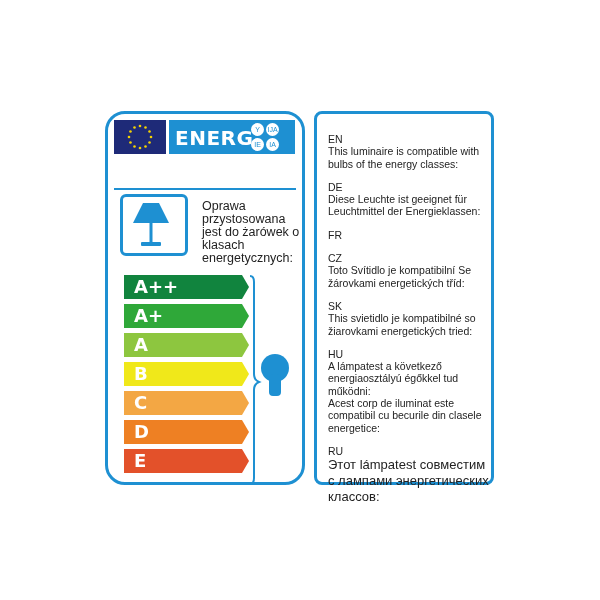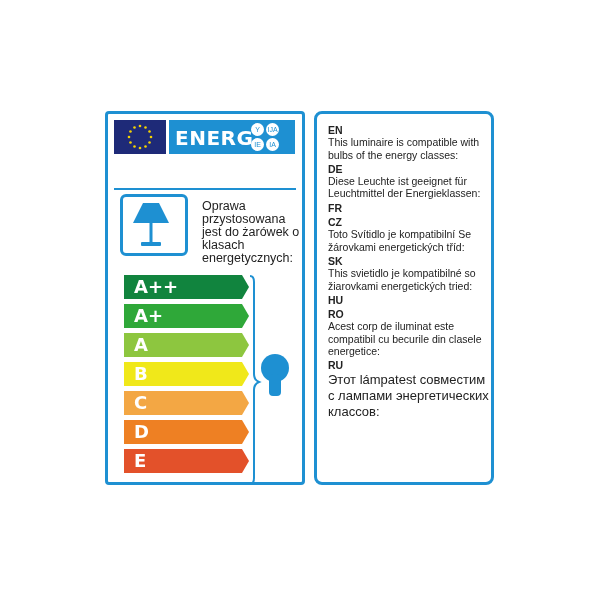--- a/index.html
+++ b/index.html
@@ -1,20 +1,20 @@
 <!DOCTYPE html>
 <html><head>
 <meta charset="utf-8">
 <style>
   html, body { margin: 0; padding: 0; background: #ffffff; }
   body { width: 600px; height: 600px; position: relative; overflow: hidden; font-family: "Liberation Sans", sans-serif; }
 
   .panel-left {
     position: absolute; left: 105px; top: 111px; width: 200px; height: 374px;
-    border: 3px solid #1e90d2; border-radius: 4px; box-sizing: border-box; background: #fff;
+    border: 3px solid #1e90d2; border-radius: 20px; box-sizing: border-box; background: #fff;
   }
   .panel-right {
     position: absolute; left: 314px; top: 111px; width: 180px; height: 374px;
     border: 3px solid #1e90d2; border-radius: 8px; box-sizing: border-box; background: #fff;
   }
 
   .eu-flag {
     position: absolute; left: 6px; top: 6px; width: 52px; height: 34px; background: #1e2a78;
   }
   .eu-flag svg { position: absolute; left: 0; top: 0; }
@@ -48,21 +48,21 @@
   .bar {
     position: absolute; left: 16px; height: 24px; color: #fff; font-weight: bold;
     font-size: 18px; line-height: 24px; font-family: "DejaVu Sans", sans-serif;
   }
   .bar svg { position: absolute; left: 0; top: 0; }
   .bar span { position: relative; padding-left: 10px; }
 
   .brace { position: absolute; left: 140px; top: 160px; }
 
   .rp-text { position: absolute; left: 11px; top: 8px; width: 165px; font-size: 10.5px; line-height: 12.3px; color: #222; }
-  .rp-code { margin-top: 2px; font-weight: bold; }
+  .rp-code { margin-top: 11px; }
   .rp-ru { font-size: 13px; line-height: 16px; }
 </style>
 </head>
 <body>
 
 <div class="panel-left">
   <div class="eu-flag">
     <svg width="52" height="34" viewBox="0 0 52 34" id="eu-stars">
         <circle cx="26" cy="6" r="1.3" fill="#f5d300"></circle>
         <circle cx="31.5" cy="7.473720558371173" r="1.3" fill="#f5d300"></circle>
@@ -136,18 +136,18 @@
       <div class="rp-code">EN</div>
       <div>This luminaire is compatible with bulbs of the energy classes:</div>
       <div class="rp-code">DE</div>
       <div>Diese Leuchte ist geeignet für Leuchtmittel der Energieklassen:</div>
       <div class="rp-code">FR</div>
       <div class="rp-code">CZ</div>
       <div>Toto Svítidlo je kompatibilní Se žárovkami energetických tříd:</div>
       <div class="rp-code">SK</div>
       <div>This svietidlo je kompatibilné so žiarovkami energetických tried:</div>
       <div class="rp-code">HU</div>
-      <div class="rp-code">RO</div>
+      <div>A lámpatest a következő energiaosztályú égőkkel tud működni:</div>
       <div>Acest corp de iluminat este compatibil cu becurile din clasele energetice:</div>
       <div class="rp-code">RU</div>
       <div class="rp-ru">Этот lámpatest совместим с лампами энергетических классов:</div>
     </div>
 </div>
 
 </body></html>

